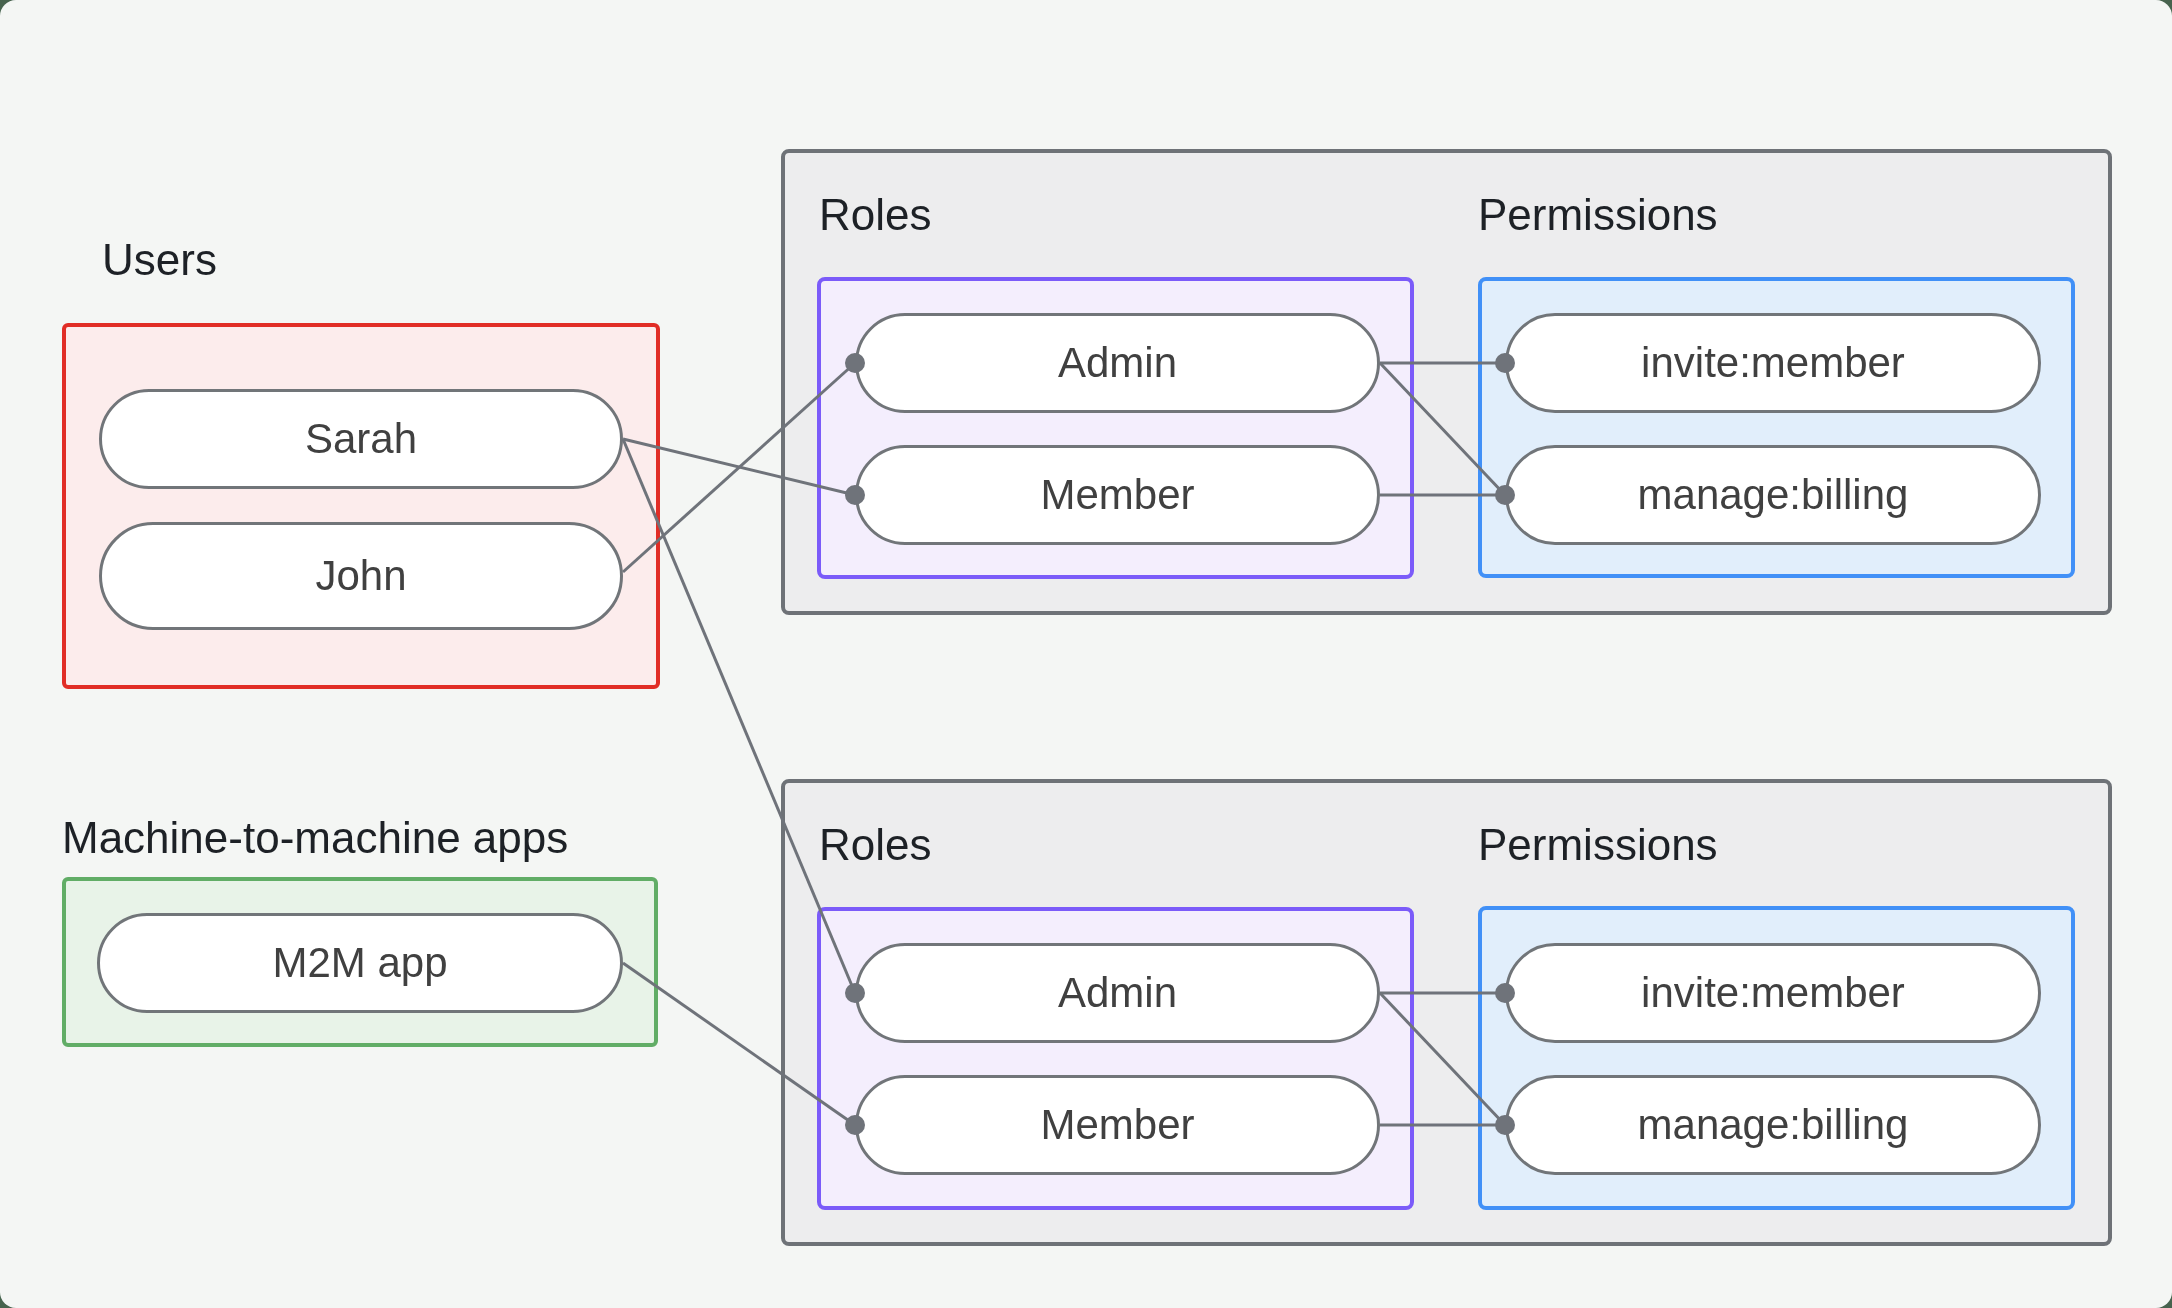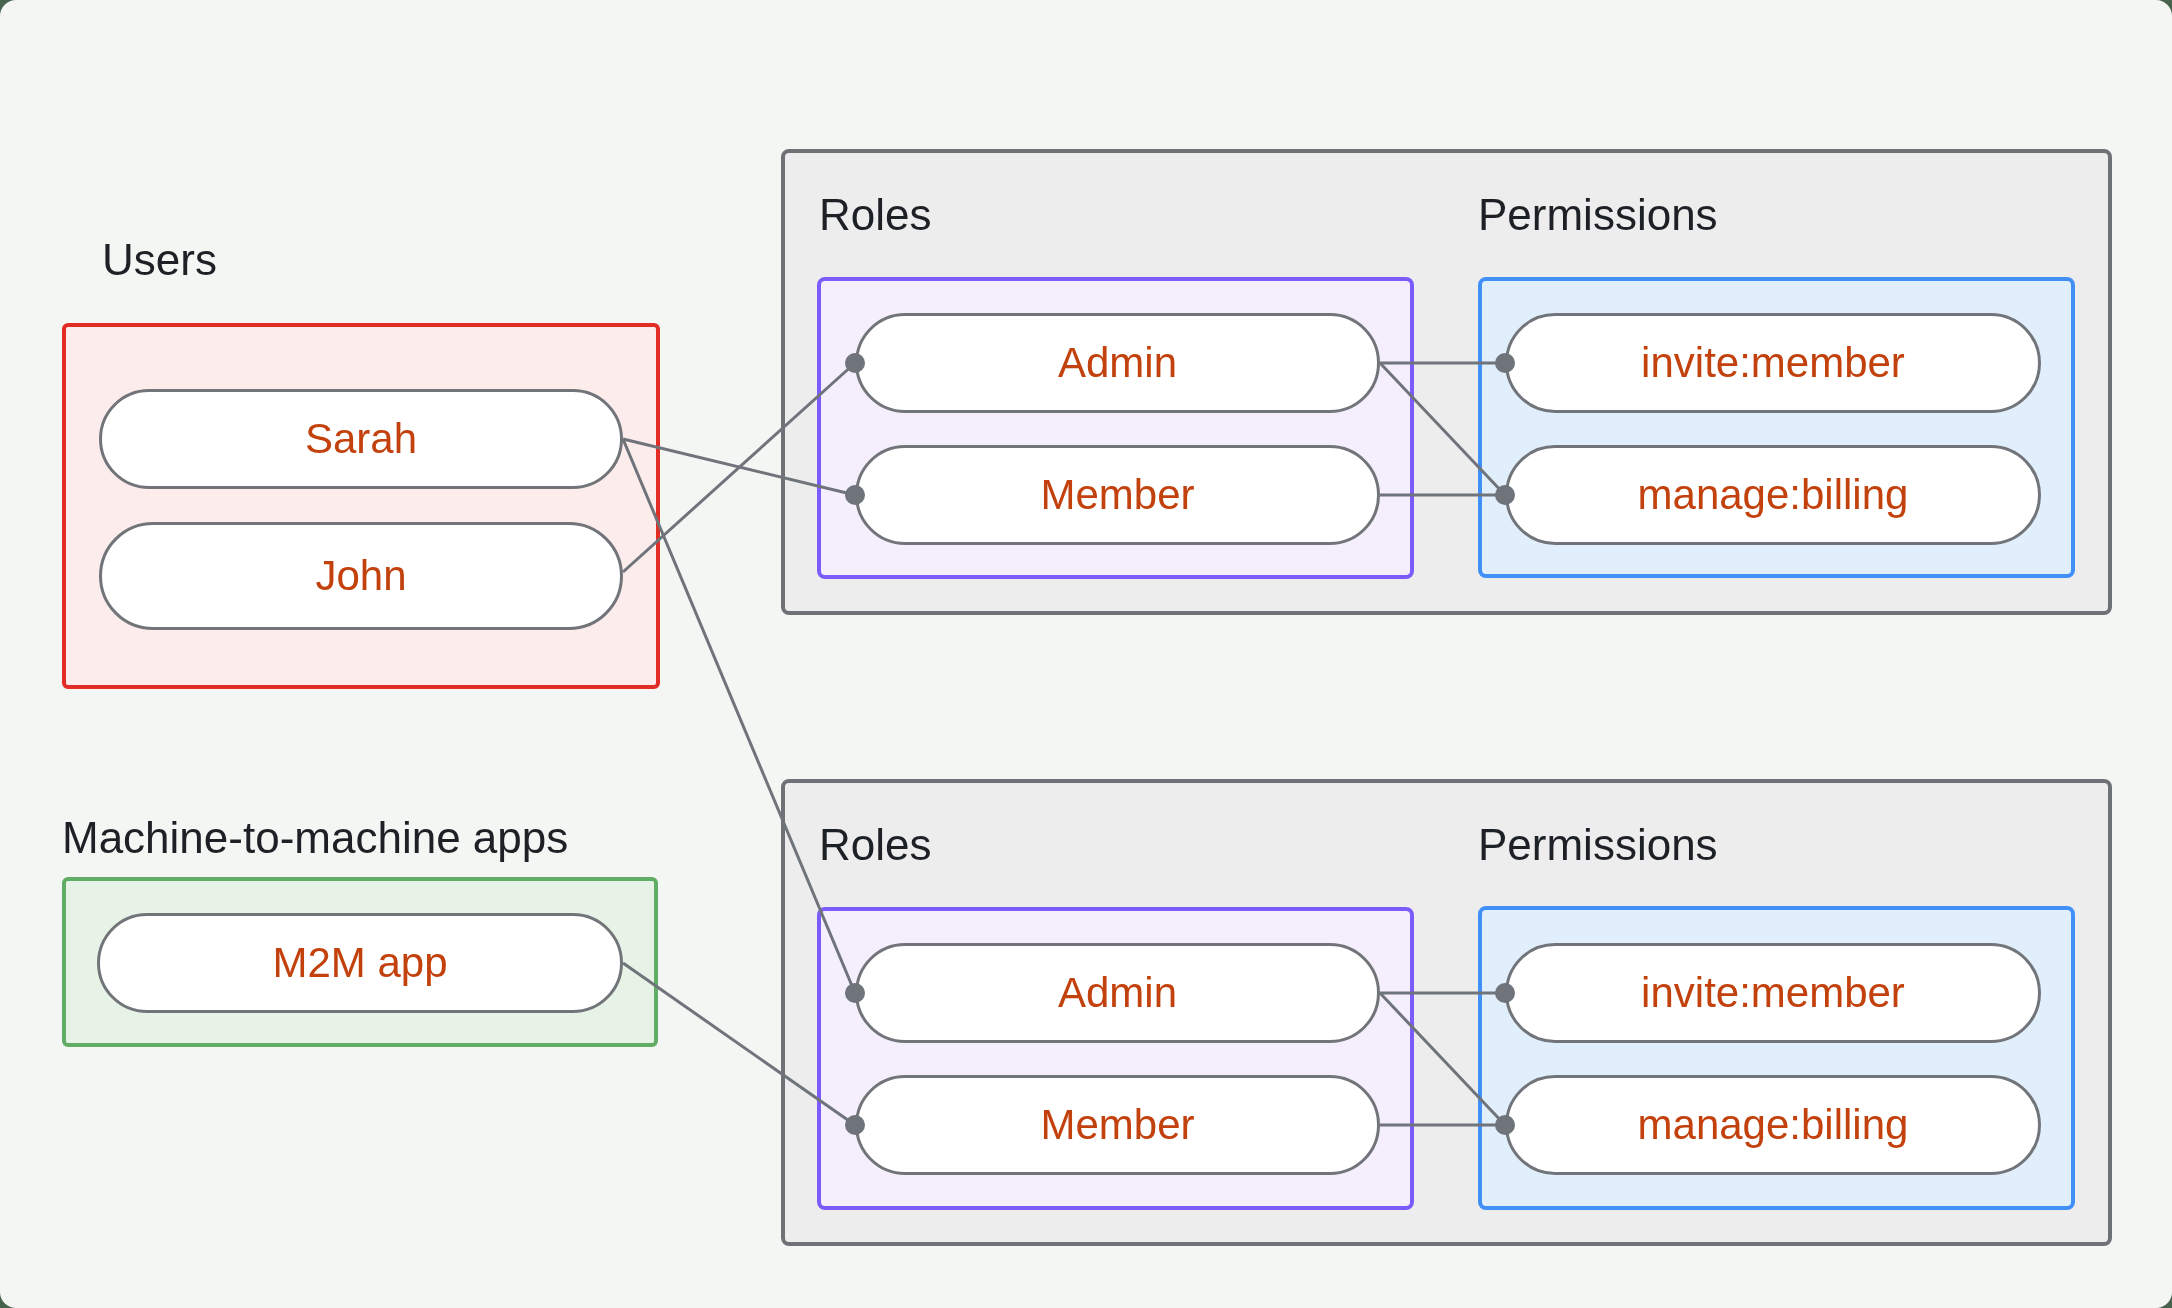--- a/index.html
+++ b/index.html
@@ -21,21 +21,21 @@
   .box{position:absolute;box-sizing:border-box;}
   .users-box{border:4px solid #e12d26;background:#fcecec;border-radius:6px;}
   .m2m-box{border:4px solid #61ad66;background:#e8f3e8;border-radius:6px;}
   .org-box{border:4px solid #6e7277;background:#ededee;border-radius:8px;}
   .roles-box{border:4px solid #7b5bf9;background:#f4eefd;border-radius:8px;}
   .perms-box{border:4px solid #4190f7;background:#e1eefb;border-radius:8px;}
   .pill{
     position:absolute;box-sizing:border-box;
     background:#ffffff;border:3px solid #717579;border-radius:60px;
     display:flex;align-items:center;justify-content:center;
-    font-size:42px;font-weight:400;color:#c2410c;white-space:nowrap;
+    font-size:42px;font-weight:400;color:#404040;white-space:nowrap;
   }
   svg.wires{position:absolute;left:0;top:0;pointer-events:none;}
   .wire{stroke:#6f737a;stroke-width:3;fill:none;}
   .dot{fill:#6f737a;stroke:none;}
 </style>
 </head>
 <body>
 
 <div class="canvas">
 

